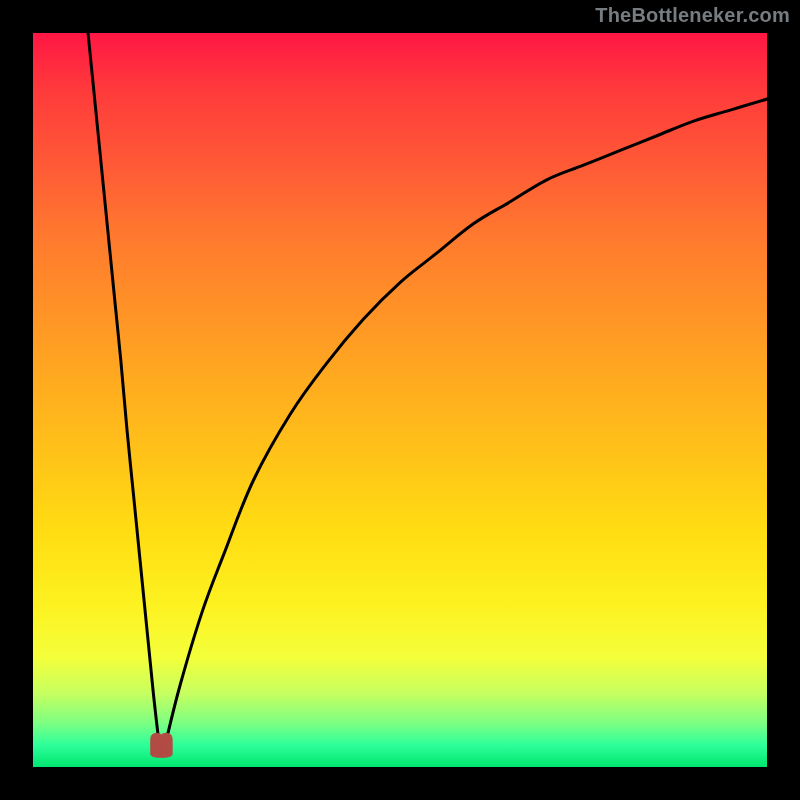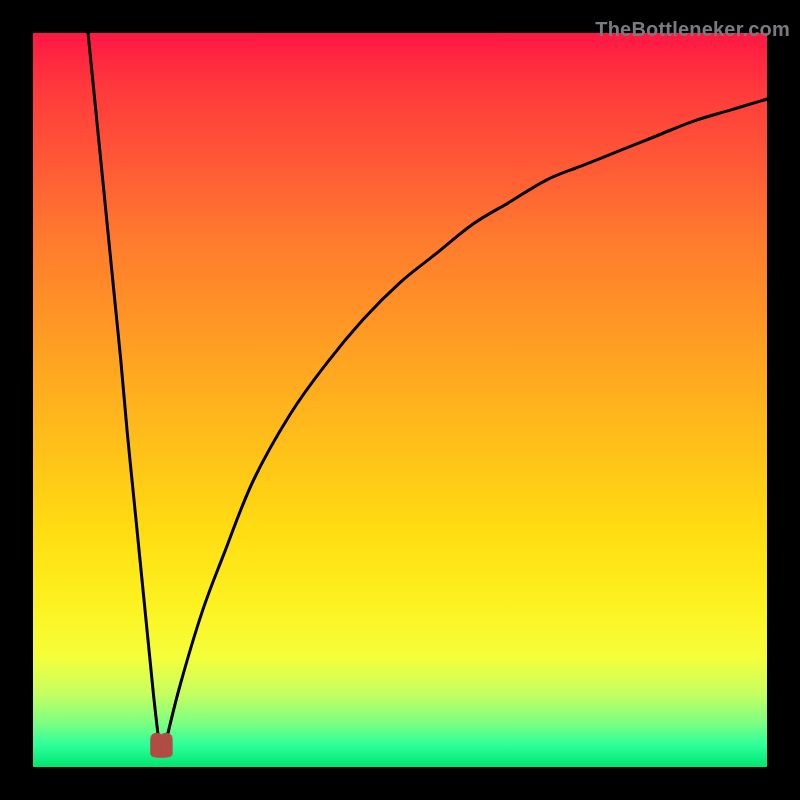--- a/index.html
+++ b/index.html
@@ -46,21 +46,21 @@
       #2eff9a 97%,
       #00e66f 100%
     );
   }
   .svg-overlay {
     position: absolute;
     inset: 0;
   }
   .watermark {
     position: absolute;
-    top: 18px;
+    top: 4px;
     right: 10px;
     color: #777c80;
     font-size: 20px;
     font-weight: 600;
     letter-spacing: 0.2px;
     user-select: none;
   }
 </style>
 </head>
 <body>

